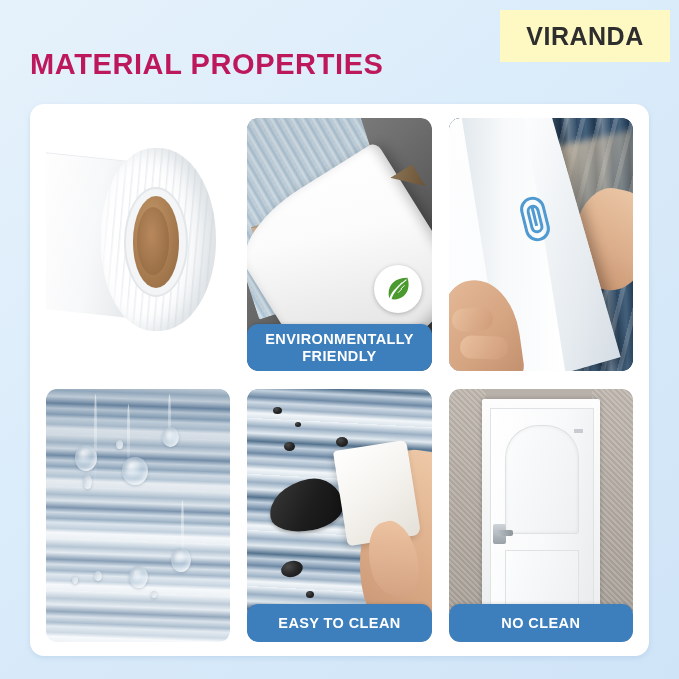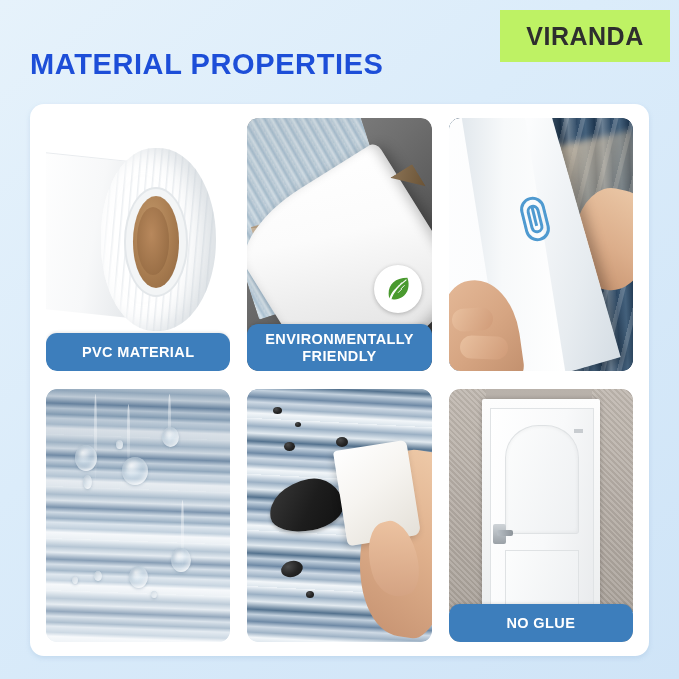--- a/index.html
+++ b/index.html
@@ -11,39 +11,39 @@
     background: linear-gradient(140deg, #e6f2fb 0%, #dbecfa 40%, #cfe4f7 100%);
     overflow: hidden;
     position: relative;
   }
 
   
   .logo-box {
     position: absolute;
     left: 500px; top: 10px;
     width: 170px; height: 52px;
-    background: #bef264;
+    background: #fef9c3;
     display: flex; align-items: center; justify-content: center;
   }
   .logo-text {
     font-size: 25px;
     font-weight: bold;
     letter-spacing: 0.5px;
     color: #2e2e2e;
     font-family: "Liberation Sans", sans-serif;
   }
 
   
   .page-title {
     position: absolute;
     left: 30px; top: 48px;
     font-size: 29px;
     font-weight: bold;
     letter-spacing: 0.6px;
-    color: #1d4ed8;
+    color: #be185d;
   }
 
   
   .card {
     position: absolute;
     left: 30px; top: 104px;
     width: 619px; height: 552px;
     background: #ffffff;
     border-radius: 14px;
     box-shadow: 0 2px 5px rgba(120,160,200,0.22);
@@ -368,21 +368,20 @@
 
     <div class="tile">
       <div class="tile-photo">
         <div class="pvc-bg"></div>
         <div class="pvc-sheet"></div>
         <div class="pvc-roll"></div>
         <div class="pvc-core-outer">
             <div class="pvc-core-inner"></div>
           </div>
       </div>
-      <div class="tile-label">PVC MATERIAL</div>
     </div>
 
     <div class="tile">
       <div class="tile-photo">
         <div class="env-bg"></div>
         <div class="env-print"></div>
         <div class="env-planks"></div>
         <div class="env-post" style="left:30%; top:30%; height:36px;"></div>
         <div class="env-post" style="left:38%; top:26%; height:42px;"></div>
         <div class="env-roll"></div>
@@ -447,35 +446,36 @@
         <div class="stain" style="left:26%; top:13%; width:6px; height:5px;"></div>
         <div class="stain" style="left:20%; top:21%; width:11px; height:9px;"></div>
         <div class="stain" style="left:48%; top:19%; width:12px; height:10px;"></div>
         <div class="stain-big"></div>
         <div class="stain" style="left:18%; top:68%; width:22px; height:16px; transform:rotate(-14deg);"></div>
         <div class="stain" style="left:32%; top:80%; width:8px; height:7px;"></div>
         <div class="ec-hand"></div>
         <div class="ec-cloth"></div>
         <div class="ec-thumb"></div>
       </div>
+      <div class="tile-label">EASY TO CLEAN</div>
     </div>
 
     <div class="tile">
       <div class="tile-photo">
         <div class="ng-bg"></div>
         <div class="ng-wall-l"></div>
         <div class="ng-wall-r"></div>
         <div class="ng-frame">
           <div class="ng-door">
             <div class="ng-hinge"></div>
             <div class="ng-panel-top"></div>
             <div class="ng-panel-bot"></div>
             <div class="ng-handle"></div>
             <div class="ng-handle-bar"></div>
           </div>
         </div>
         <div class="ng-skirt"></div>
       </div>
-      <div class="tile-label">NO GLUE</div>
+      <div class="tile-label">NO CLEAN</div>
     </div>
 
   </div>
 </div>
 
 </body></html>

